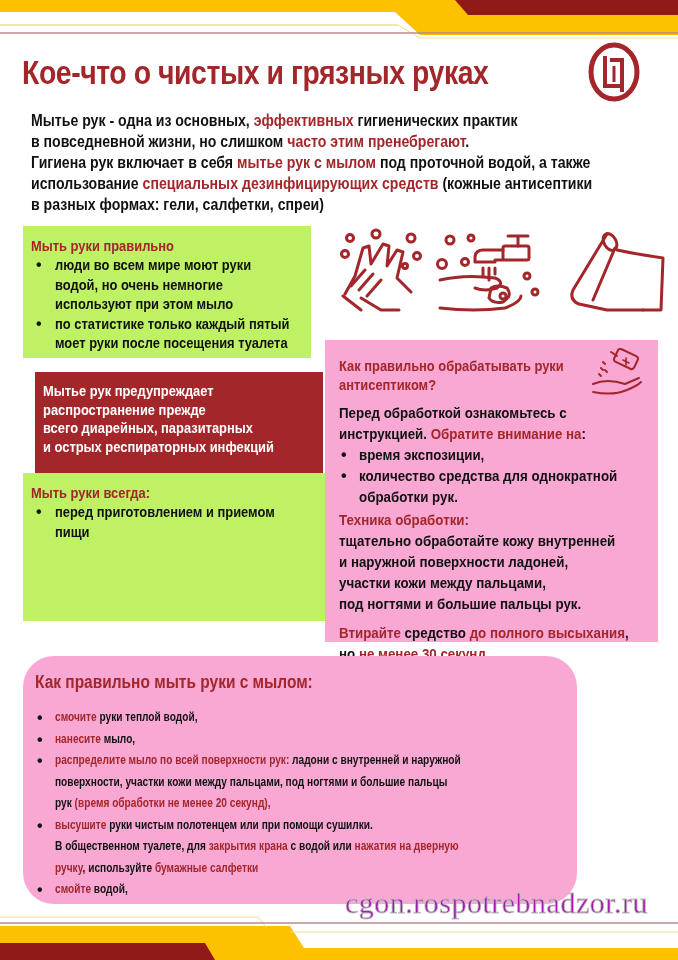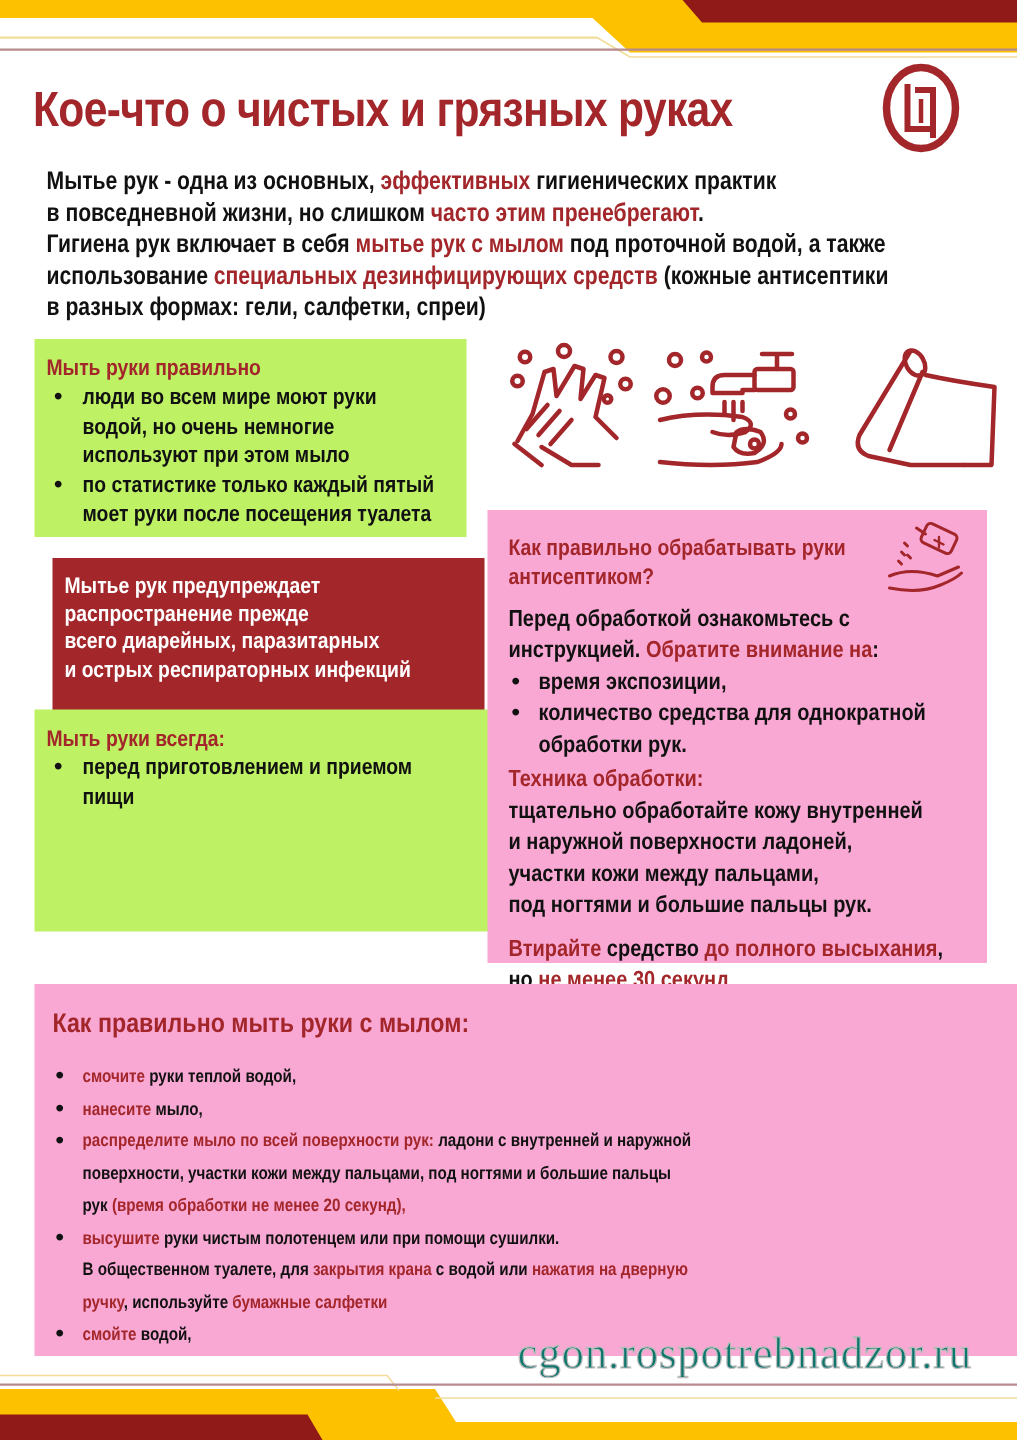--- a/index.html
+++ b/index.html
@@ -43,28 +43,28 @@
 
   #icons { left: 325px; top: 226px; width: 345px; height: 86px; }
 
   #box-antiseptic { left: 325px; top: 320px; width: 333px; height: 302px; padding: 16px 0 0 14px; }
   #box-antiseptic .title-line { font-weight: bold; font-size: 15px; line-height: 19px; color: #a3262a; white-space: nowrap; transform: scaleX(0.86); transform-origin: left top; }
   #box-antiseptic .txt { font-weight: bold; font-size: 15.5px; line-height: 21px; white-space: nowrap; transform: scaleX(0.86); transform-origin: left top; }
   #box-antiseptic .blist li { font-size: 15.5px; line-height: 21px; padding-left: 20px; }
   #box-antiseptic .blist li::before { left: 2px; }
   #spray-icon { left: 262px; top: 8px; width: 58px; height: 48px; }
 
-  #box-soap { left: 23px; top: 636px; width: 655px; height: 248px; padding: 16px 0 0 12px; }
+  #box-soap { left: 23px; top: 636px; width: 554px; height: 248px; padding: 16px 0 0 12px; border-radius: 31px; }
   #soap-title { font-weight: bold; font-size: 18px; color: #a3262a; white-space: nowrap; transform: scaleX(0.86); transform-origin: left top; margin-bottom: 14px; }
   #soap-list { list-style: none; }
   #soap-list li { position: relative; padding-left: 20px; font-weight: bold; font-size: 12px; line-height: 21.5px; }
   #soap-list li::before { content: "\2022"; position: absolute; left: 2px; top: 0; font-size: 16px; }
   .soapline { display: block; white-space: nowrap; transform: scaleX(0.845); transform-origin: left top; width: 707px; }
 
-  #site-url { left: 345px; top: 886px; font-family: "Liberation Serif", "DejaVu Serif", serif; font-size: 30px; color: #0f766e;
+  #site-url { left: 345px; top: 886px; font-family: "Liberation Serif", "DejaVu Serif", serif; font-size: 30px; color: #a21caf;
     -webkit-text-stroke: 0.8px #bdbdbd; letter-spacing: 0.5px; }
 </style>
 </head>
 <body>
 
 <svg id="top-deco" class="abs" viewBox="0 0 678 50" preserveAspectRatio="none">
   <polygon points="0,0 678,0 678,35 420,35 395,12 0,12" fill="#fdc100"></polygon>
   <polygon points="455,0 678,0 678,15 468,15" fill="#8f1a17"></polygon>
   <line x1="0" y1="25" x2="398" y2="25" stroke="#f2dc98" stroke-width="1.5"></line>
   <polyline points="398,25 420,38 678,38" fill="none" stroke="#f2dc98" stroke-width="1"></polyline>

